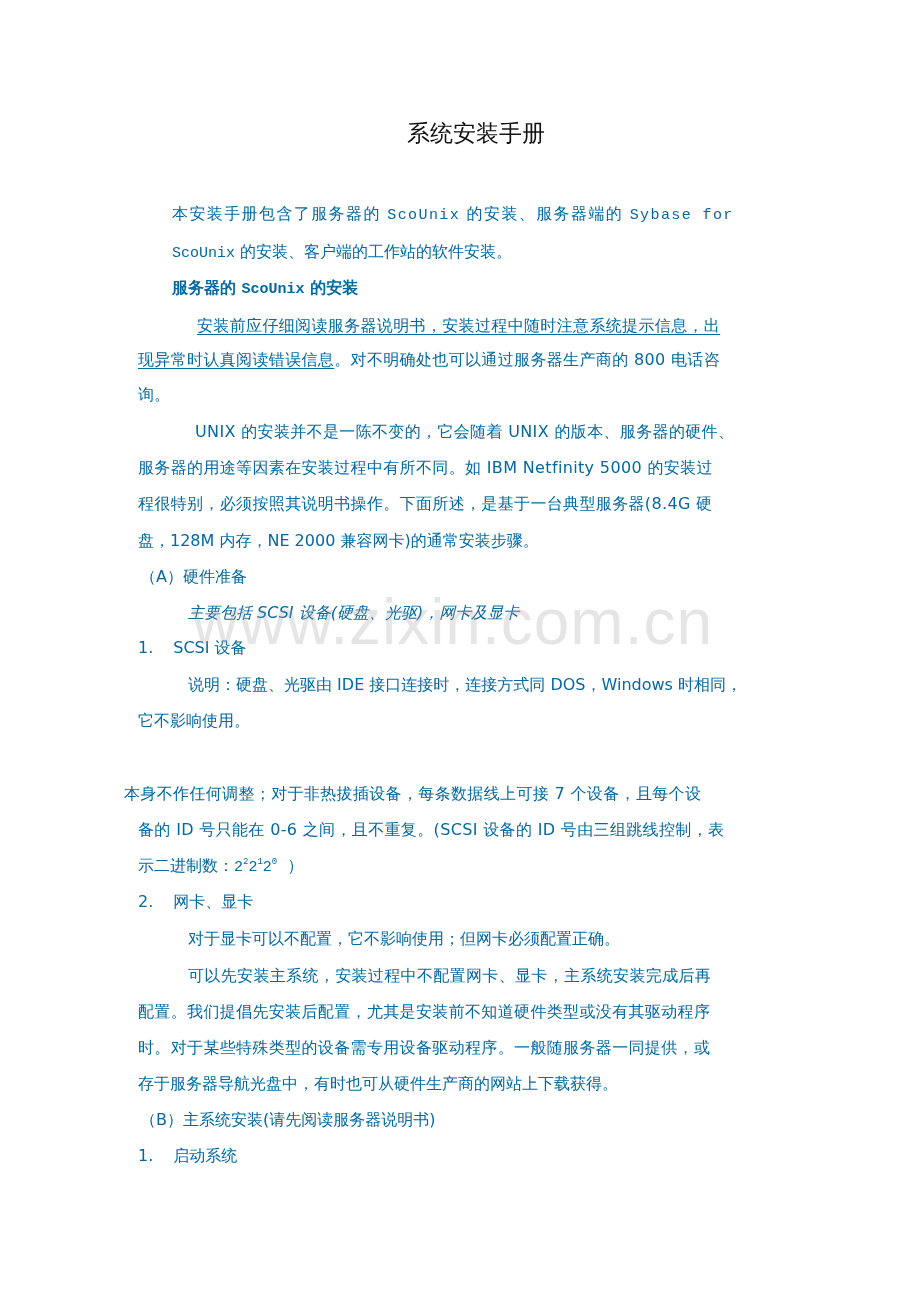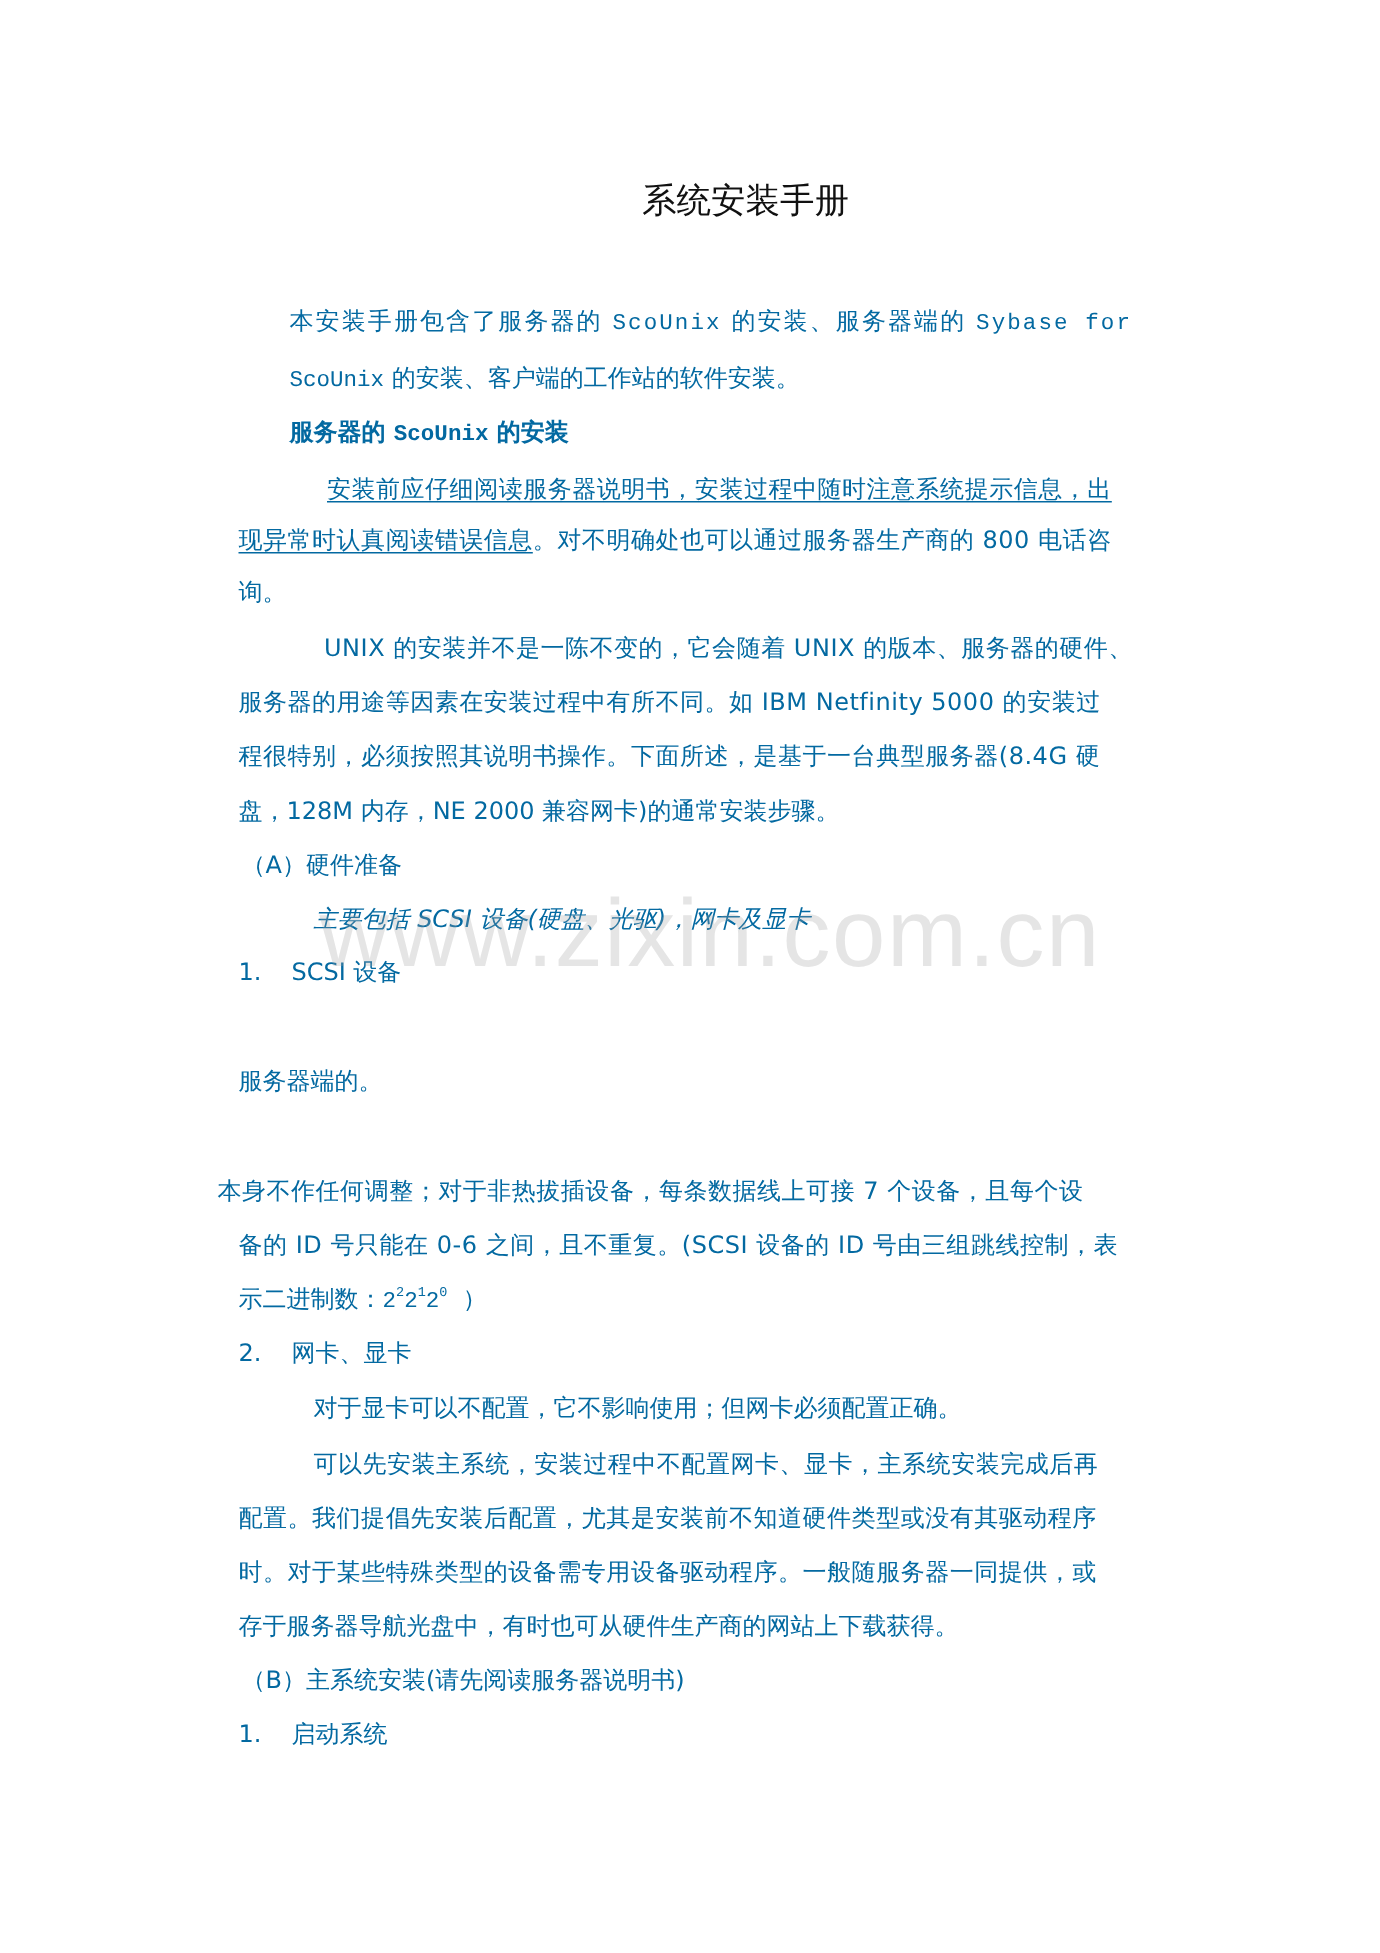--- a/index.html
+++ b/index.html
@@ -13,21 +13,20 @@
       position: relative;
       overflow: hidden;
       font-family: "DejaVu Sans", sans-serif;
       color: #1a1a1a;
     }
     .page {
       position: absolute;
       left: 0; top: 0;
       width: 772px;
       height: 1302px;
-      margin-left: 21px;
     }
     .title {
       position: absolute;
       top: 118px;
       left: 0;
       width: 952px;
       text-align: center;
       font-size: 23px;
       letter-spacing: 0px;
       color: #111;
@@ -86,21 +85,22 @@
   <div class="line justify-wide" style="left:138px; top:458px;">服务器的用途等因素在安装过程中有所不同。如 IBM Netfinity 5000 的安装过</div>
   <div class="line justify-wide" style="left:138px; top:494px;">程很特别，必须按照其说明书操作。下面所述，是基于一台典型服务器(8.4G 硬</div>
   <div class="line" style="left:138px; top:531px;">盘，128M 内存，NE 2000 兼容网卡)的通常安装步骤。</div>
 
   <div class="line" style="left:140px; top:567px;">（A）硬件准备</div>
   <div class="line" style="left:188px; top:603px;font-style:italic;">主要包括 SCSI 设备(硬盘、光驱)，网卡及显卡</div>
 
   <div class="line" style="left:138px; top:638px;">
     <span>1.</span><span style="display:inline-block; width:20px;"></span><span>SCSI 设备</span>
   </div>
-  <div class="line" style="left:138px; top:711px;">服务器端的。</div>
+  <div class="line" style="left:188px; top:675px;">说明：硬盘、光驱由 IDE 接口连接时，连接方式同 DOS，Windows 时相同，</div>
+  <div class="line" style="left:138px; top:711px;">它不影响使用。</div>
   <div class="line justify-wide" style="left:124px; top:784px;">本身不作任何调整；对于非热拔插设备，每条数据线上可接 7 个设备，且每个设</div>
   <div class="line justify-wide" style="left:138px; top:820px;">备的 ID 号只能在 0-6 之间，且不重复。(SCSI 设备的 ID 号由三组跳线控制，表</div>
   <div class="line" style="left:138px; top:856px;">
     <span>示二进制数：</span><span class="mono"><span>2</span><sup>2</sup><span>2</span><sup>1</sup><span>2</span><sup>0</sup></span><span style="white-space:pre;">  ）</span>
   </div>
 
   <div class="line" style="left:138px; top:892px;">
     <span>2.</span><span style="display:inline-block; width:20px;"></span><span>网卡、显卡</span>
   </div>
   <div class="line" style="left:188px; top:929px;">对于显卡可以不配置，它不影响使用；但网卡必须配置正确。</div>

